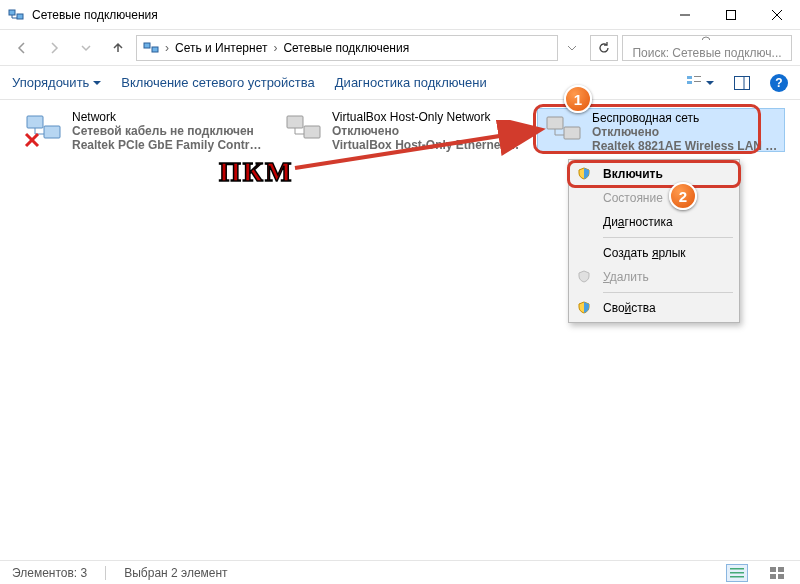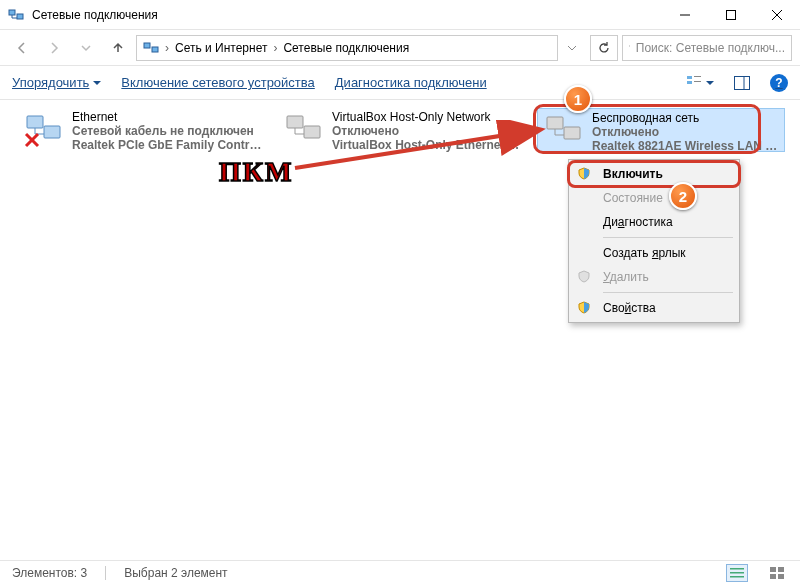--- a/index.html
+++ b/index.html
@@ -12,25 +12,25 @@
 .tbtn { width: 46px; height: 30px; display: flex; align-items: center; justify-content: center; }
 
 
 .navrow { height: 36px; display: flex; align-items: center; gap: 4px; padding: 0 8px; background: #fff; border-bottom: 1px solid #e5e5e5; }
 .navarrow { width: 28px; height: 28px; display: flex; align-items: center; justify-content: center; color: #555; border-radius: 2px; }
 .navarrow.disabled { color: #bbb; }
 .crumbs { flex: 1; height: 26px; border: 1px solid #ccc; display: flex; align-items: center; font-size: 12px; padding-left: 6px; gap: 2px; }
 .crumbs .sep { color: #666; padding: 0 4px; }
 .crumbs .cicon { width: 16px; height: 16px; }
 .refresh { width: 28px; height: 26px; border: 1px solid #ccc; display: flex; align-items: center; justify-content: center; margin-left: 4px; }
-.searchbox { width: 170px; height: 26px; border: 1px solid #ccc; display: flex; align-items: center; font-size: 12px; color: #888; padding: 0 6px; gap: 6px; text-align: left; overflow: hidden; white-space: nowrap; }
+.searchbox { width: 170px; height: 26px; border: 1px solid #ccc; display: flex; align-items: center; font-size: 12px; color: #888; padding: 0 6px; gap: 6px; text-align: left; overflow: hidden; white-space: nowrap; flex-direction: column; }
 
 
 .toolbar { height: 34px; display: flex; align-items: center; padding: 0 12px; gap: 20px; font-size: 13px; color: #1a4e8a; border-bottom: 1px solid #e5e5e5; }
-.tb-item { display: flex; align-items: center; gap: 4px; cursor: default; text-decoration: underline; }
+.tb-item { display: flex; align-items: center; gap: 4px; cursor: default; }
 .tb-spacer { flex: 1; }
 .tb-icon { width: 16px; height: 16px; display: flex; align-items: center; justify-content: center; }
 .help-icon { width:18px;height:18px;border-radius:50%;background:#0f6cd1;color:#fff;font-size:12px;font-weight:bold;display:flex;align-items:center;justify-content:center; }
 
 
 .content { position: relative; height: 460px; background: #fff; }
 .adapter { position: absolute; width: 248px; height: 44px; display: flex; gap: 8px; padding: 2px 6px; font-size: 12px; line-height: 14px; }
 .adapter.selected { background: #cde6ff; border: 1px solid #98c8f0; }
 .adicon { width: 40px; height: 40px; flex-shrink: 0; position: relative; }
 .adtext .l1 { color: #000; }
@@ -182,21 +182,21 @@
           <rect x="3" y="6" width="16" height="12" rx="1" fill="#b7d6f2" stroke="#5b8ec2"></rect>
           <rect x="20" y="16" width="16" height="12" rx="1" fill="#b7d6f2" stroke="#5b8ec2"></rect>
           <path d="M11 18v6h9" stroke="#5b8ec2" fill="none"></path>
           <g transform="translate(2,24)">
             <line x1="0" y1="0" x2="12" y2="12" stroke="#d22" stroke-width="3"></line>
             <line x1="12" y1="0" x2="0" y2="12" stroke="#d22" stroke-width="3"></line>
           </g>
         </svg>
     </div>
     <div class="adtext">
-      <div class="l1">Ethernet</div>
+      <div class="l1">Network</div>
       <div class="l2">Сетевой кабель не подключен</div>
       <div class="l3">Realtek PCIe GbE Family Controller</div>
     </div>
   </div>
 
   <div class="adapter" style="left:278px; top:8px;">
     <div class="adicon">
       <svg viewBox="0 0 40 40">
           <rect x="3" y="6" width="16" height="12" rx="1" fill="#d9d9d9" stroke="#999"></rect>
           <rect x="20" y="16" width="16" height="12" rx="1" fill="#d9d9d9" stroke="#999"></rect>

